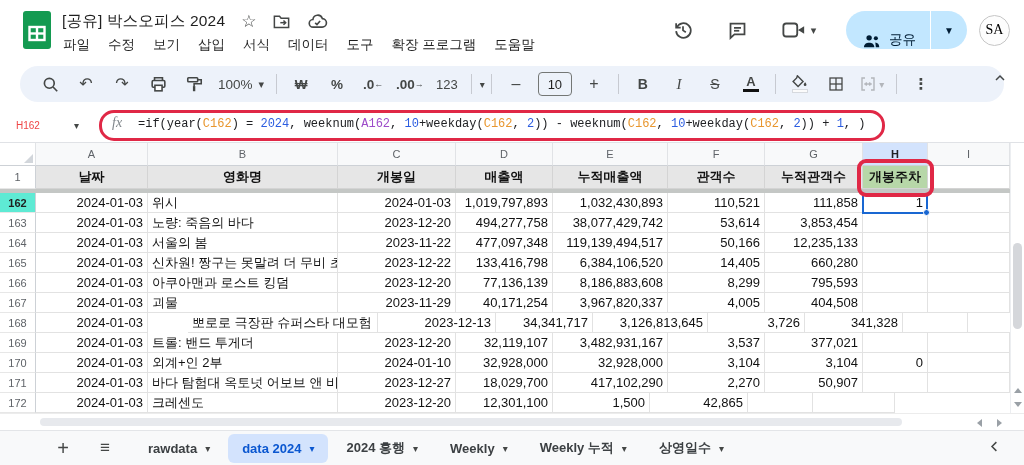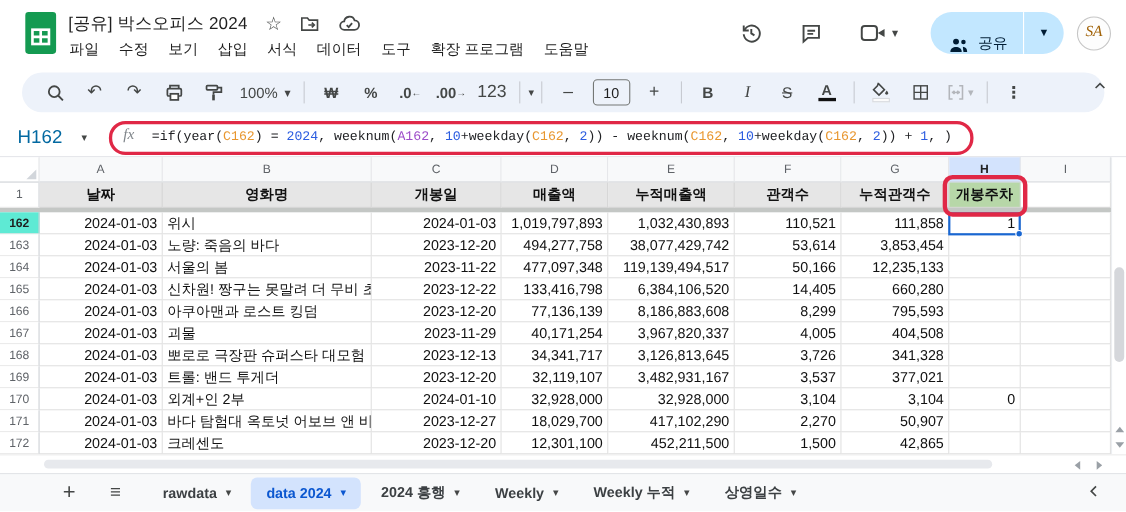--- a/index.html
+++ b/index.html
@@ -17,21 +17,21 @@
   .menu-item { font-size:13.5px; color:#1f1f1f; padding:3px 9px; border-radius:5px; cursor:default; }
   #topbar-right { position:absolute; right:14px; top:11px; display:flex; align-items:center; gap:12px; }
   .tr-btn { width:42px; height:38px; display:flex; align-items:center; justify-content:center; }
   #cam-group { display:flex; align-items:center; }
   .caret { font-size:11px; color:#444746; }
   #share-pill { display:flex; align-items:center; height:38px; background:#c2e7ff; border-radius:19px; overflow:hidden; margin-left:6px; }
   #share-main { display:flex; align-items:flex-end; gap:8px; padding:0 14px 0 16px; height:100%; }
   #share-label { font-size:13.5px; font-weight:500; color:#001d35; }
   #share-sep { width:1px; height:38px; background:#fff; }
   #share-caret { padding:0 13px; font-size:10px; color:#001d35; }
-  #avatar { width:31px; height:31px; border-radius:50%; border:1.5px solid #c6c6c6; display:flex; align-items:center; justify-content:center; font-family:"Liberation Serif","DejaVu Serif",serif; font-style:italic; font-size:14px; color:#a16207; background:#fdfdfd; }
+  #avatar { width:31px; height:31px; border-radius:50%; border:1.5px solid #c6c6c6; display:flex; align-items:center; justify-content:center; font-family:"Liberation Serif","DejaVu Serif",serif; font-size:14px; color:#000000; background:#fdfdfd; }
 
   
   #toolbar-row { position:absolute; top:60px; left:0; width:1024px; height:48px; background:#fff; }
   #toolbar { position:absolute; left:20px; top:6px; width:984px; height:36px; background:#edf2fa; border-radius:18px; display:flex; align-items:center; padding:0 12px; }
   .ti { display:flex; align-items:center; justify-content:center; min-width:26px; height:26px; margin:0 5px; color:#444746; font-size:13.5px; border-radius:4px; }
   .ti.txt { font-weight:600; }
   .tsep { width:1px; height:20px; background:#c7cad1; margin:0 6px; }
   #zoom-box { display:flex; align-items:center; gap:6px; margin:0 6px; font-size:13.5px; color:#444746; }
   #fontsize-box { border:1px solid #747775; border-radius:4px; width:34px; height:24px; display:flex; align-items:center; justify-content:center; font-size:13px; color:#1f1f1f; background:#edf2fa; margin:0 4px; }
   .arrow-glyph { font-size:16px; line-height:1; }
@@ -45,21 +45,21 @@
   #btn-fill i { display:block; width:16px; height:3.5px; background:#fbfbfb; border:.5px solid #d6d9de; }
   #btn-more { font-size:15px; font-weight:700; letter-spacing:0; }
   #toolbar-collapse { position:absolute; right:16px; top:10px; }
   .dim { color:#b3b6bb; }
   .small-caret { font-size:10px; color:#444746; margin-left:2px; }
   .small-caret.dim { color:#b3b6bb; }
 
   
   #formulabar { position:absolute; top:108px; left:0; width:1024px; height:35px; background:#fff; border-bottom:1px solid #e0e2e6; }
   #name-box { position:absolute; left:0; top:0; width:96px; height:34px; display:flex; align-items:center; }
-  #name-value { font-size:17px; color:#0369a1; margin-left:16px; }
+  #name-value { font-size:10px; color:#ef4444; margin-left:16px; }
   #name-caret { position:absolute; left:74px; font-size:10px; color:#444746; }
   #fx-label { position:absolute; left:112px; top:7px; font-family:"Liberation Serif",serif; font-style:italic; font-size:14px; color:#80868b; }
   #formula-text { position:absolute; left:138px; top:9px; width:740px; white-space:nowrap; overflow:hidden; font-family:"Liberation Mono","DejaVu Sans Mono",monospace; font-size:12px; color:#202124; }
   .tk-k { color:#202124; } .tk-o { color:#e8962e; } .tk-p { color:#9d4cc9; } .tk-b { color:#2b5ce0; }
   #formula-redbox { position:absolute; left:99px; top:2px; width:786px; height:31px; border:3.5px solid #e02846; border-radius:15px; pointer-events:none; }
 
   
   #grid { position:absolute; top:143px; left:0; width:1010px; }
   .grow { display:flex; }
   .ch { height:23px; background:#f8f9fa; border-right:1px solid #e1e3e6; border-bottom:1px solid #cdd1d6; font-size:11px; color:#5f6368; display:flex; align-items:center; justify-content:center; }
@@ -220,21 +220,21 @@
       <span class="ti txt">₩</span>
       <span class="ti txt">%</span>
       <span class="ti txt">
           <span>.0</span>
           <span style="font-size:9px;vertical-align:sub">←</span>
         </span>
       <span class="ti txt">
           <span>.00</span>
           <span style="font-size:9px;vertical-align:sub">→</span>
         </span>
-      <span class="ti" style="font-size:16px">123</span>
+      <span class="ti" style="font-size:13px">123</span>
       <span class="tsep"></span>
       <span class="small-caret">▾</span>
       <span class="tsep"></span>
       <span class="ti" style="font-size:16px">–</span>
       <span id="fontsize-box">10</span>
       <span class="ti" style="font-size:16px">+</span>
       <span class="tsep"></span>
       <span class="ti" id="btn-bold">B</span>
       <span class="ti" id="btn-italic">I</span>
       <span class="ti" id="btn-strike">
@@ -381,21 +381,21 @@
           <div class="cell r" style="width: 97px; flex: 0 0 auto;">40,171,254</div>
           <div class="cell r" style="width: 115px; flex: 0 0 auto;">3,967,820,337</div>
           <div class="cell r" style="width: 97px; flex: 0 0 auto;">4,005</div>
           <div class="cell r" style="width: 98px; flex: 0 0 auto;">404,508</div>
           <div class="cell r" style="width: 65px; flex: 0 0 auto;"></div>
           <div class="cell l" style="width: 82px; flex: 0 0 auto;"></div>
         </div>
         <div class="drow">
           <div class="rh">168</div>
           <div class="cell r" style="width: 112px; flex: 0 0 auto;">2024-01-03</div>
-          <div class="cell l" style="width: 190px; flex: 0 0 auto;">뽀로로 극장판 슈퍼스타 대모험</div>
+          <div class="cell l" style="width: 190px; flex: 0 0 auto; margin-left: 40px;">뽀로로 극장판 슈퍼스타 대모험</div>
           <div class="cell r" style="width: 118px; flex: 0 0 auto;">2023-12-13</div>
           <div class="cell r" style="width: 97px; flex: 0 0 auto;">34,341,717</div>
           <div class="cell r" style="width: 115px; flex: 0 0 auto;">3,126,813,645</div>
           <div class="cell r" style="width: 97px; flex: 0 0 auto;">3,726</div>
           <div class="cell r" style="width: 98px; flex: 0 0 auto;">341,328</div>
           <div class="cell r" style="width: 65px; flex: 0 0 auto;"></div>
           <div class="cell l" style="width: 82px; flex: 0 0 auto;"></div>
         </div>
         <div class="drow">
           <div class="rh">169</div>
@@ -432,21 +432,20 @@
           <div class="cell r" style="width: 98px; flex: 0 0 auto;">50,907</div>
           <div class="cell r" style="width: 65px; flex: 0 0 auto;"></div>
           <div class="cell l" style="width: 82px; flex: 0 0 auto;"></div>
         </div>
         <div class="drow">
           <div class="rh">172</div>
           <div class="cell r" style="width: 112px; flex: 0 0 auto;">2024-01-03</div>
           <div class="cell l" style="width: 190px; flex: 0 0 auto;">크레센도</div>
           <div class="cell r" style="width: 118px; flex: 0 0 auto;">2023-12-20</div>
           <div class="cell r" style="width: 97px; flex: 0 0 auto;">12,301,100</div>
-          <div class="cell r" style="width: 115px; flex: 0 0 auto;">452,211,500</div>
           <div class="cell r" style="width: 97px; flex: 0 0 auto;">1,500</div>
           <div class="cell r" style="width: 98px; flex: 0 0 auto;">42,865</div>
           <div class="cell r" style="width: 65px; flex: 0 0 auto;"></div>
           <div class="cell l" style="width: 82px; flex: 0 0 auto;"></div>
         </div>
       </div>
     <div id="h1-redbox"></div>
     <div id="sel-cell"></div>
     <div id="fill-handle"></div>
   </div>

